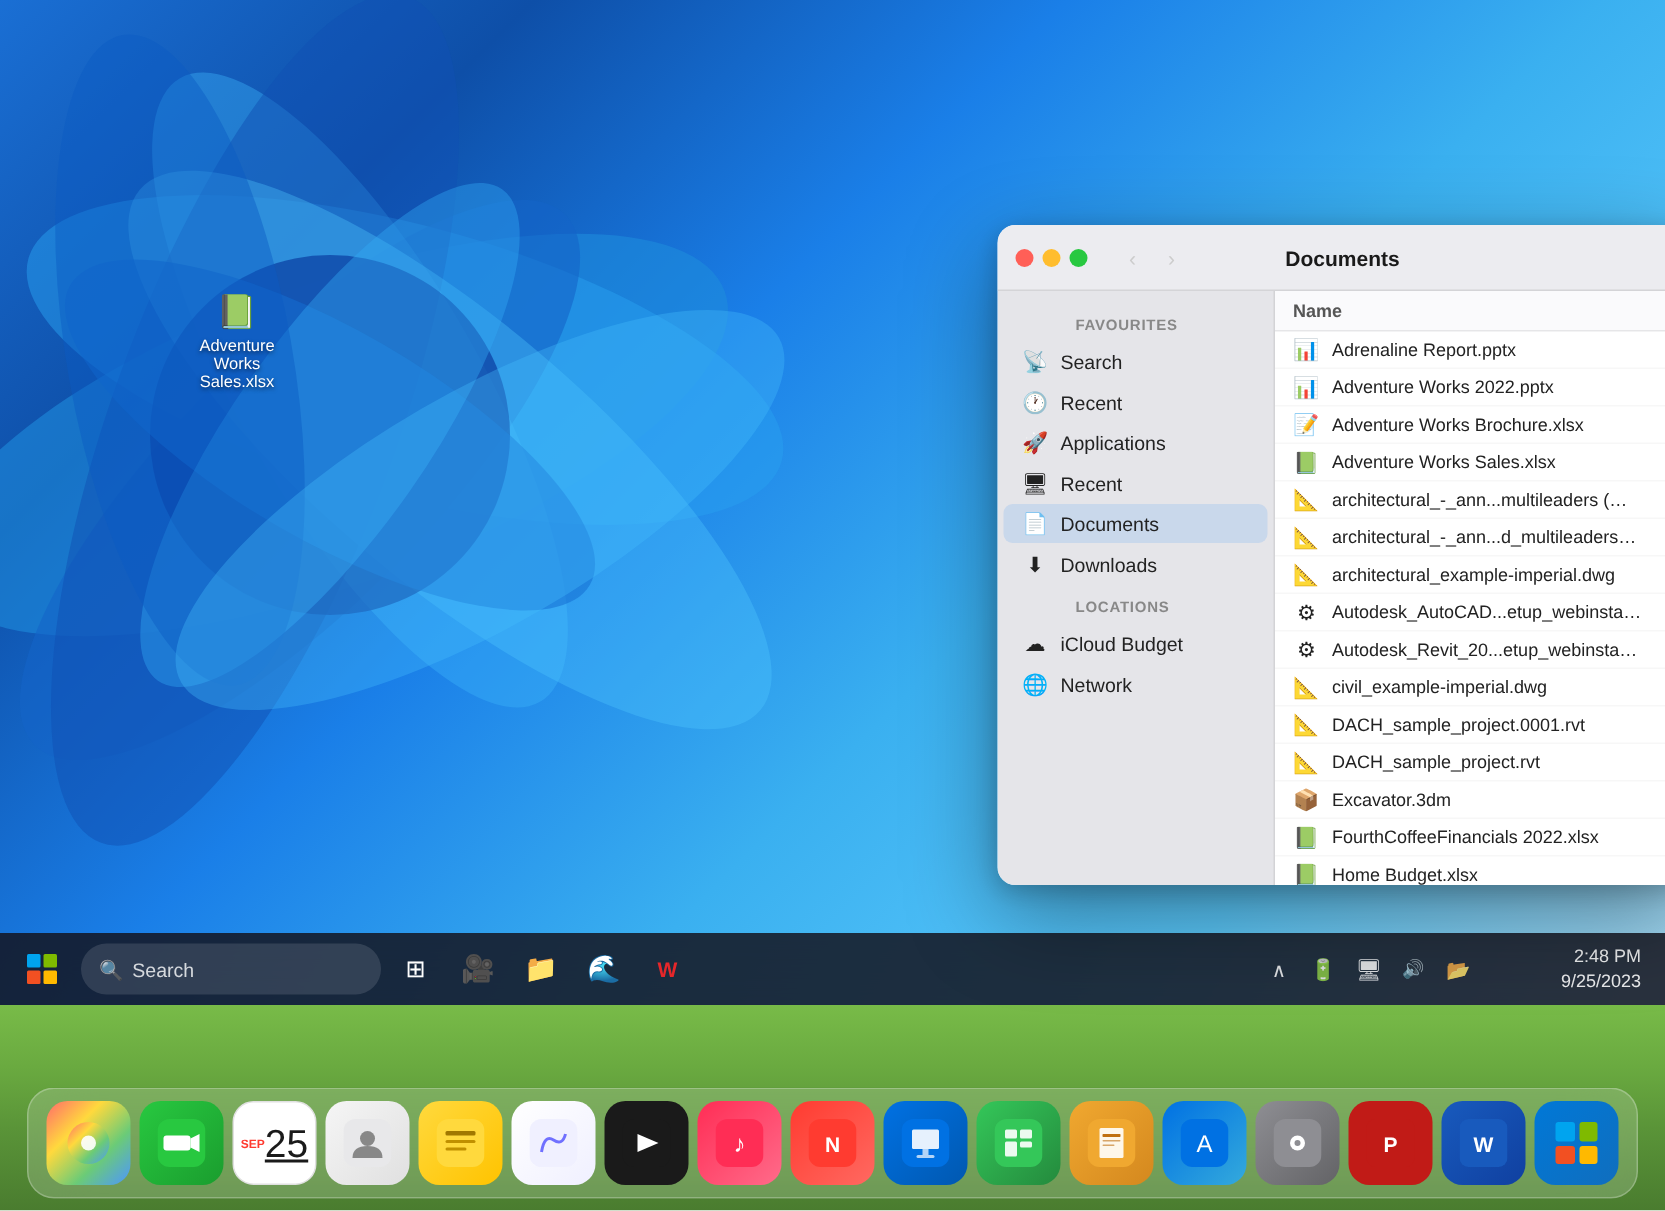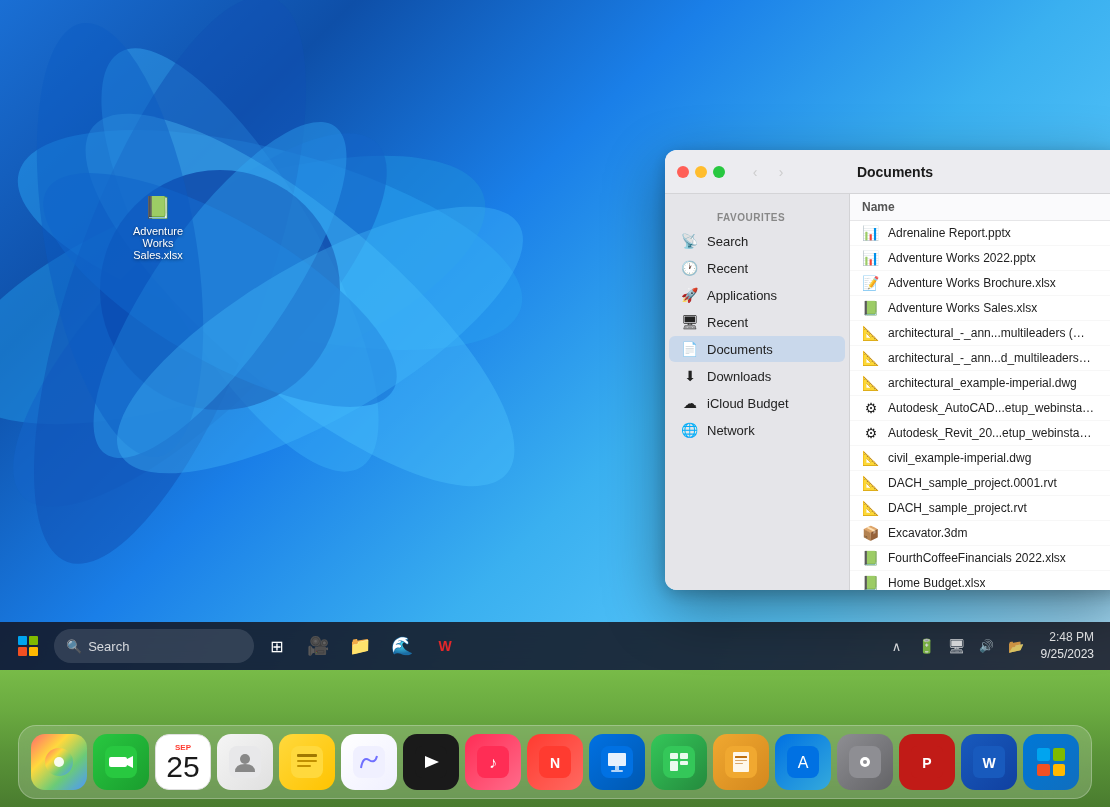--- a/index.html
+++ b/index.html
@@ -130,20 +130,21 @@
 
     .clock {
       display: flex;
       flex-direction: column;
       align-items: flex-end;
       color: rgba(255,255,255,0.9);
       font-size: 12px;
       line-height: 1.4;
       cursor: pointer;
       padding: 0 4px;
+      margin-left: 44px;
     }
 
     
     .desktop-file {
       position: absolute;
       top: 195px;
       left: 118px;
       display: flex;
       flex-direction: column;
       align-items: center;
@@ -385,35 +386,36 @@
     .dock-keynote { background: linear-gradient(135deg, #0071e3, #0058b0); }
     .dock-numbers { background: linear-gradient(135deg, #34c759, #248a3d); }
     .dock-pages { background: linear-gradient(135deg, #f0a830, #d4881e); }
     .dock-appstore { background: linear-gradient(135deg, #0071e3, #34aadc); }
     .dock-settings { background: linear-gradient(135deg, #8e8e93, #636366); }
     .dock-word { background: linear-gradient(135deg, #185abd, #1040a0); }
     .dock-winlogo { background: linear-gradient(135deg, #0078d7, #106ebe); }
 
     .calendar-date {
       display: flex;
-      flex-direction: column;
+      flex-direction: row;
       align-items: center;
       justify-content: center;
     }
     .cal-month {
       font-size: 8px;
       font-weight: 700;
       color: #ff3b30;
       text-transform: uppercase;
     }
     .cal-day {
-      font-size: 30px;
+      font-size: 26px;
       font-weight: 300;
       color: #1a1a1a;
       line-height: 1;
+      text-decoration: underline;
     }
   </style>
 </head>
 <body>
 
 <div id="desktop">
   <svg class="flower-bg" viewBox="0 0 900 750" preserveAspectRatio="xMidYMid slice">
 
     <ellipse cx="300" cy="350" rx="280" ry="100" fill="rgba(30,140,220,0.6)" transform="rotate(-20 300 350)"></ellipse>
     <ellipse cx="350" cy="300" rx="260" ry="90" fill="rgba(40,160,240,0.5)" transform="rotate(15 350 300)"></ellipse>
@@ -472,20 +474,21 @@
       </div>
       <div class="sidebar-item active">
         <div class="sidebar-icon">📄</div>
         <span>Documents</span>
       </div>
       <div class="sidebar-item">
         <div class="sidebar-icon">⬇</div>
         <span>Downloads</span>
       </div>
 
+      <div class="sidebar-section-label">Locations</div>
 
       <div class="sidebar-item">
         <div class="sidebar-icon">☁</div>
         <span>iCloud Budget</span>
       </div>
       <div class="sidebar-item">
         <div class="sidebar-icon">🌐</div>
         <span>Network</span>
       </div>
 

